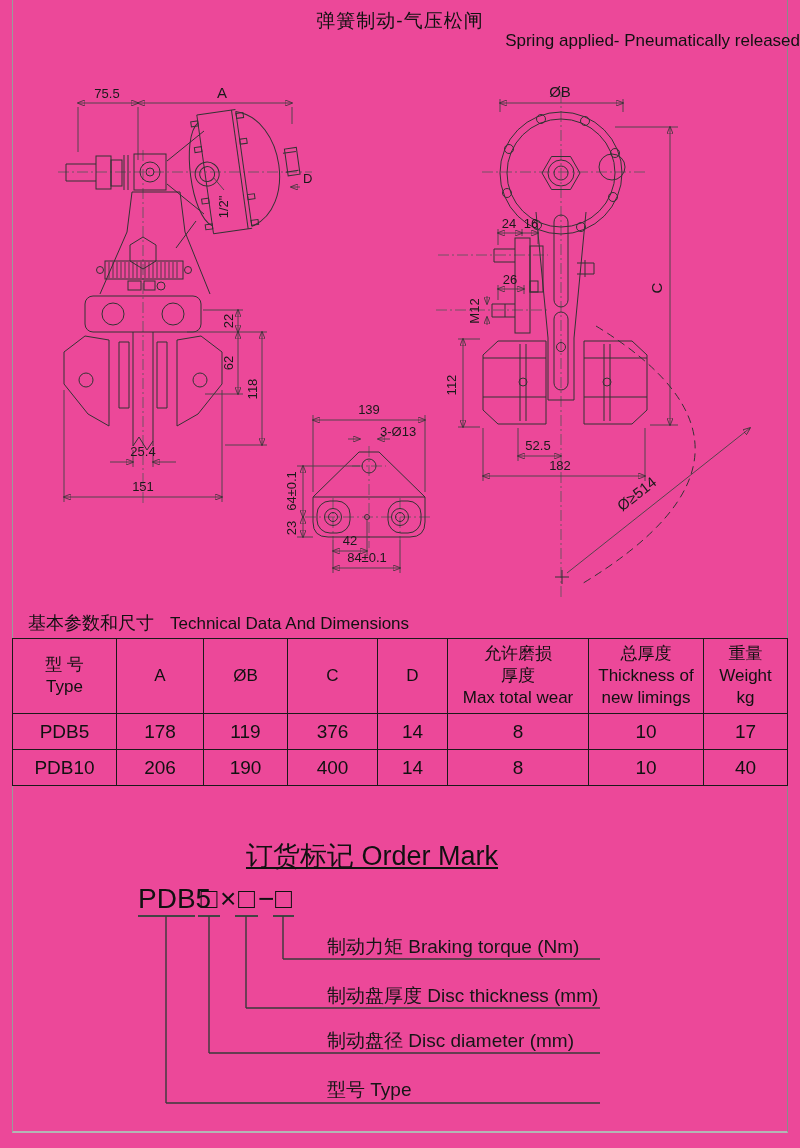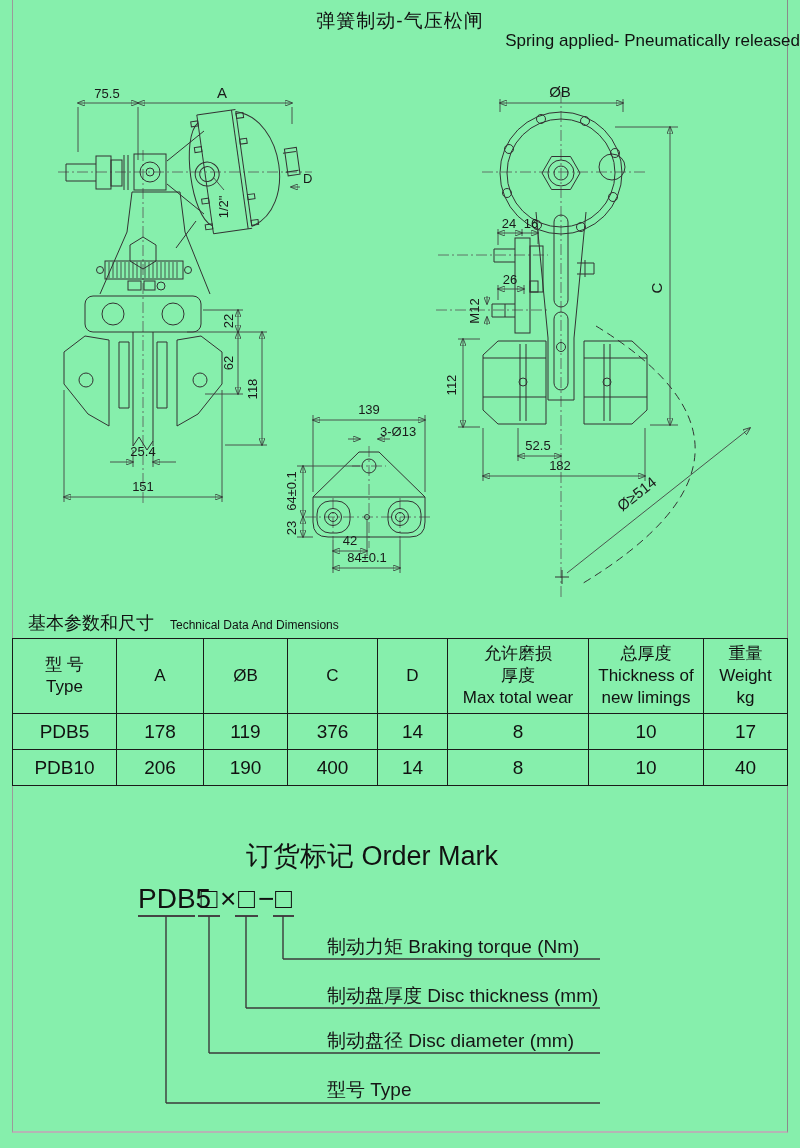--- a/index.html
+++ b/index.html
@@ -1,37 +1,37 @@
 <!DOCTYPE html>
 <html><head>
 <meta charset="utf-8">
 <style>
   html,body{margin:0;padding:0;background:#fff;}
-  #page{position:relative;width:800px;height:1148px;background:#86efac;overflow:hidden;
+  #page{position:relative;width:800px;height:1148px;background:#ec4899;overflow:hidden;
         font-family:"Liberation Sans","DejaVu Sans",sans-serif;color:#111;}
   .frame{position:absolute;left:12px;top:0;width:774px;height:1131px;
          border-left:1px solid #9a9a9a;border-right:1px solid #8a8a8a;border-bottom:2px solid #b5b5b5;}
   .title-zh{position:absolute;left:0;right:0;top:8px;text-align:center;font-size:19px;letter-spacing:1px;}
   .title-en{position:absolute;left:0;right:0;top:31px;text-align:right;font-size:17px;}
   #drawings{position:absolute;left:0;top:60px;}
   #drawings line,#drawings path,#drawings rect,#drawings circle,#drawings polygon,#drawings polyline{
       stroke:#333;stroke-width:1;fill:none;}
   #drawings .dim{stroke:#444;stroke-width:0.9;}
   #drawings .cl{stroke:#555;stroke-width:0.8;stroke-dasharray:11 3 2 3;}
   #drawings .hatch{stroke:#333;stroke-width:0.8;}
   #drawings text{fill:#1a1a1a;font-size:13px;stroke:none;font-family:"Liberation Sans","DejaVu Sans",sans-serif;}
   #drawings text.big{font-size:15px;}
   .section-heading{position:absolute;left:28px;top:611px;font-size:18px;}
-  .section-heading .en{margin-left:16px;font-size:12px;}
+  .section-heading .en{margin-left:16px;font-size:17px;}
   table.spec{position:absolute;left:12px;top:638px;border-collapse:collapse;table-layout:fixed;width:775px;}
   table.spec th,table.spec td{border:1px solid #1a1a1a;text-align:center;vertical-align:middle;
       font-weight:400;padding:0;}
   table.spec th{font-size:17px;white-space:pre-line;line-height:1.3;height:74px;}
   table.spec td{font-size:19px;height:35px;}
-  .om-title{position:absolute;left:372px;top:838px;transform:translateX(-50%);font-size:27px;white-space:nowrap;}
+  .om-title{position:absolute;left:372px;top:838px;transform:translateX(-50%);font-size:27px;white-space:nowrap;text-decoration:underline;}
   .om-code{position:absolute;left:138px;top:884px;font-size:28px;line-height:30px;white-space:nowrap;}
   .om-code .seg{display:inline-block;text-align:center;}
   .om-code .u{border-bottom:2px solid #444;padding-bottom:1px;}
   .w-prefix{width:57px}.w-box1{width:22px;margin-left:3px}.w-times{width:15px}
   .w-box2{width:23px}.w-dash{width:15px}.w-box3{width:21px}
   #leaders{position:absolute;left:130px;top:914px;}
   #leaders line{stroke:#3a3a3a;stroke-width:1.4;}
   #leaders text{fill:#161616;font-size:19px;font-family:"Liberation Sans","DejaVu Sans",sans-serif;}
 </style>
 </head>

